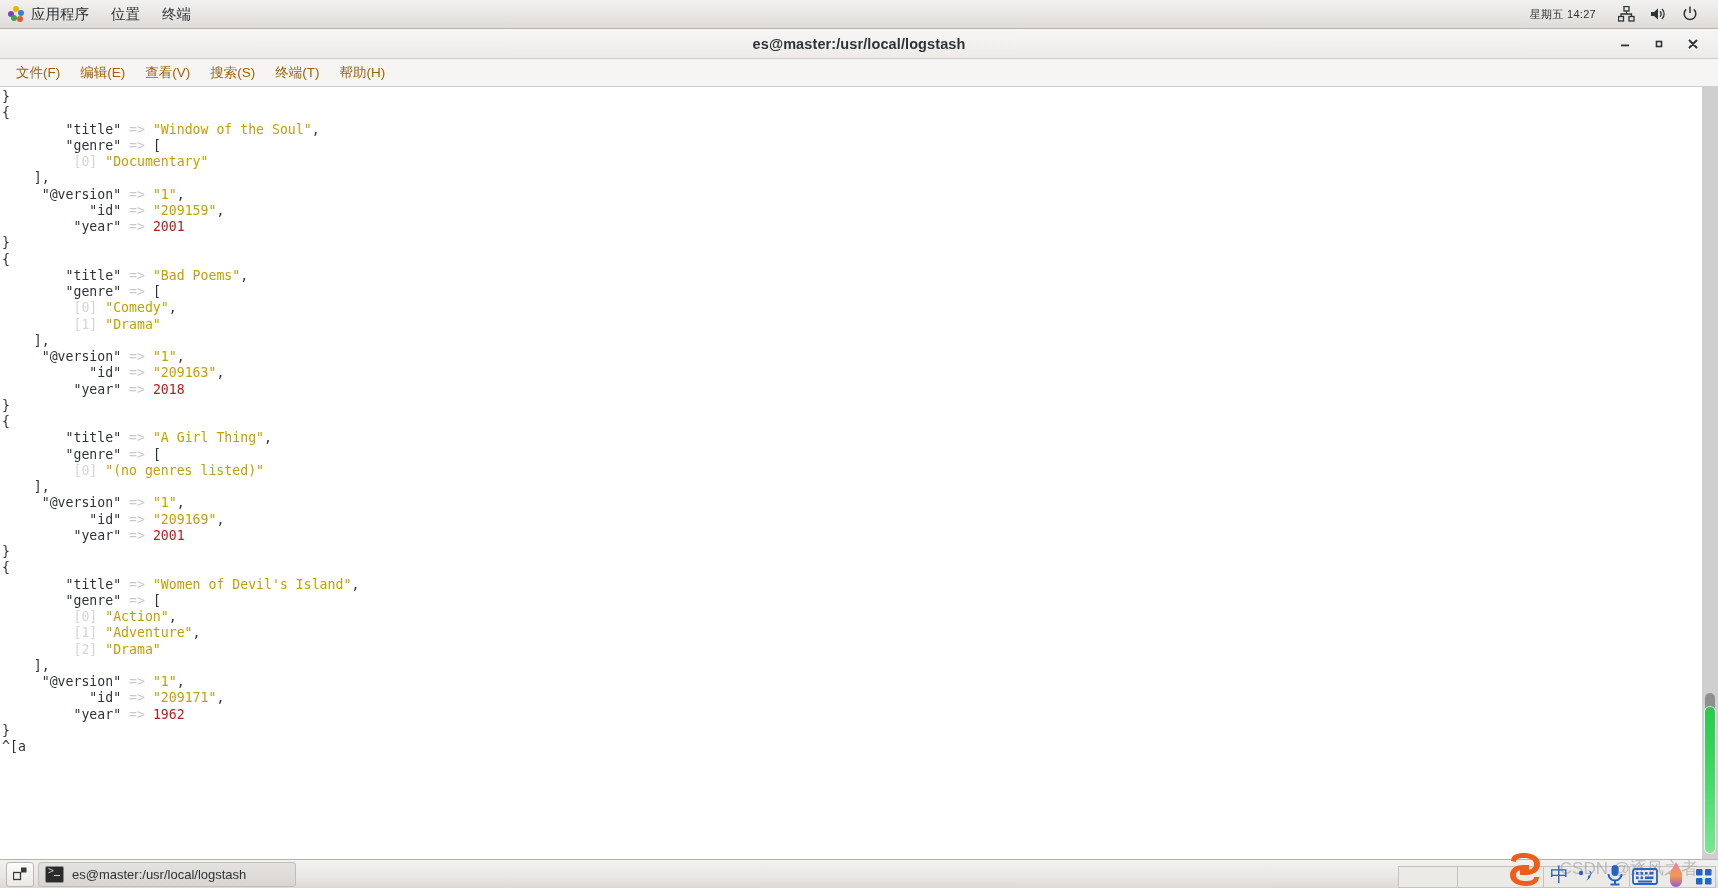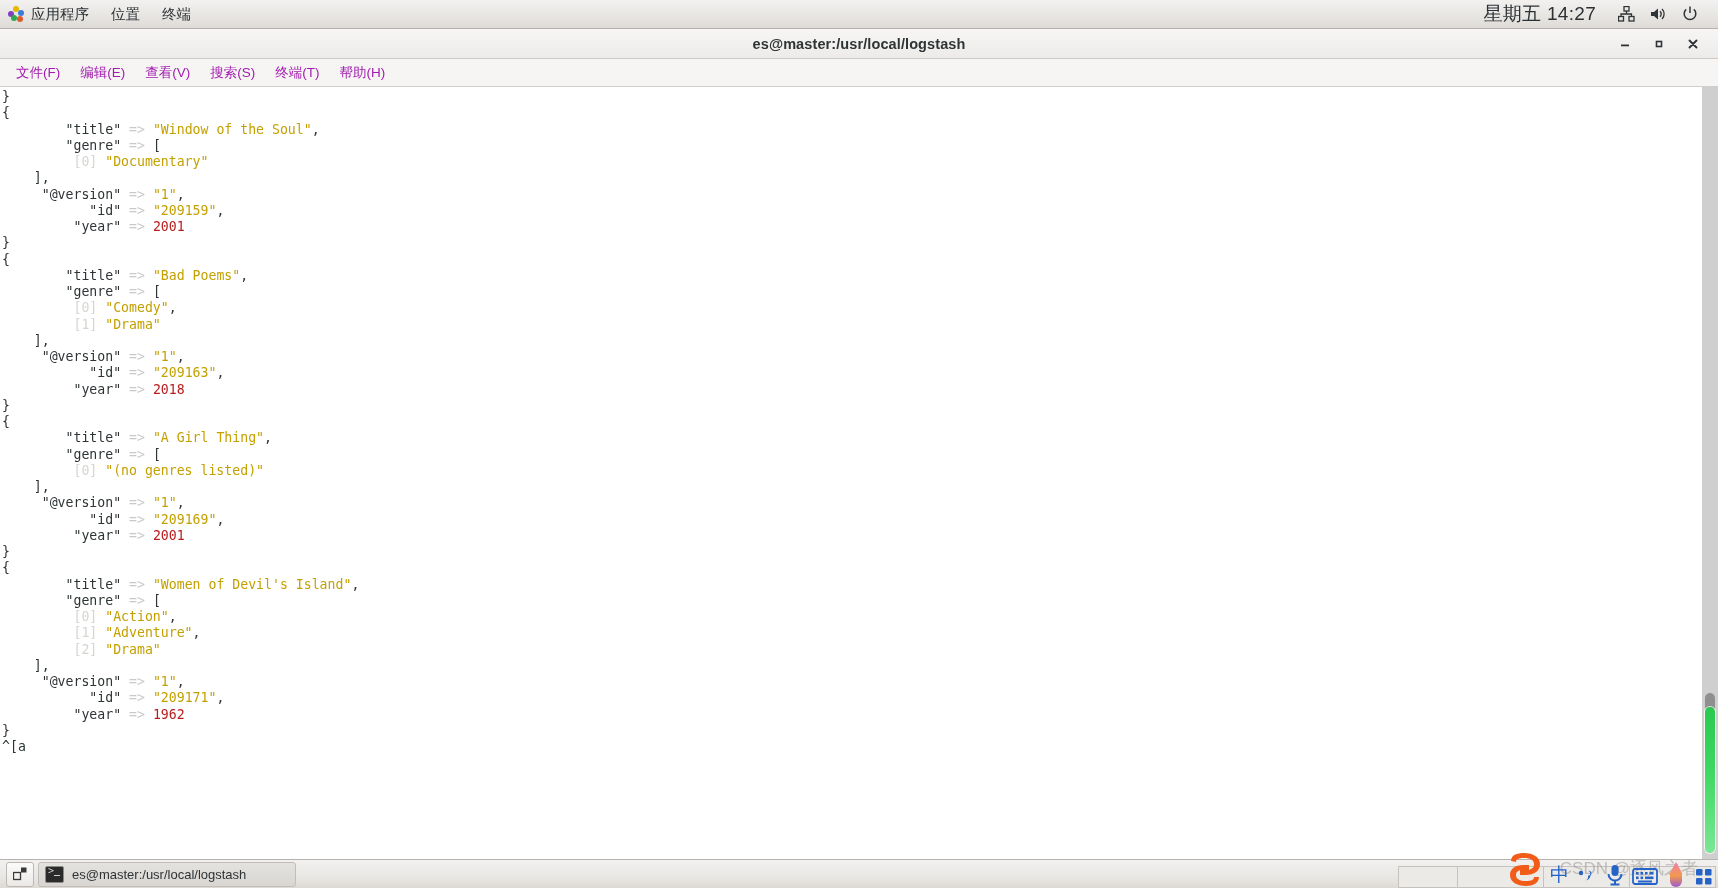--- a/index.html
+++ b/index.html
@@ -54,21 +54,21 @@
     border-radius: 50%;
     display: block;
   }
   .apps-logo i:nth-child(1) { background:#e8b500; left: 5px; top: 0px; }
   .apps-logo i:nth-child(2) { background:#7f3fbf; left: 0px; top: 5px; }
   .apps-logo i:nth-child(3) { background:#3b7dd8; left: 10px; top: 4px; }
   .apps-logo i:nth-child(4) { background:#2fa84f; left: 3px; top: 9px; }
   .apps-logo i:nth-child(5) { background:#e05a2b; left: 9px; top: 10px; }
 
   .clock {
-    font-size: 19px;
+    font-size: 11px;
     color: #2c3134;
     padding: 0 14px;
     letter-spacing: 0.3px;
   }
   .tray-icon {
     width: 26px; height: 100%;
     display: flex; align-items: center; justify-content: center;
     margin: 0 3px;
   }
 
@@ -117,21 +117,21 @@
     height: 27px;
     background: #f6f5f4;
     border-bottom: 1px solid #d2cecb;
     display: flex;
     align-items: center;
     padding-left: 6px;
     flex: none;
   }
   .menu-item {
     font-size: 13.5px;
-    color: #a21caf;
+    color: #a16207;
     padding: 3px 10px;
     white-space: nowrap;
   }
 
   
   #term-wrap {
     flex: 1;
     position: relative;
     background: #ffffff;
     overflow: hidden;

